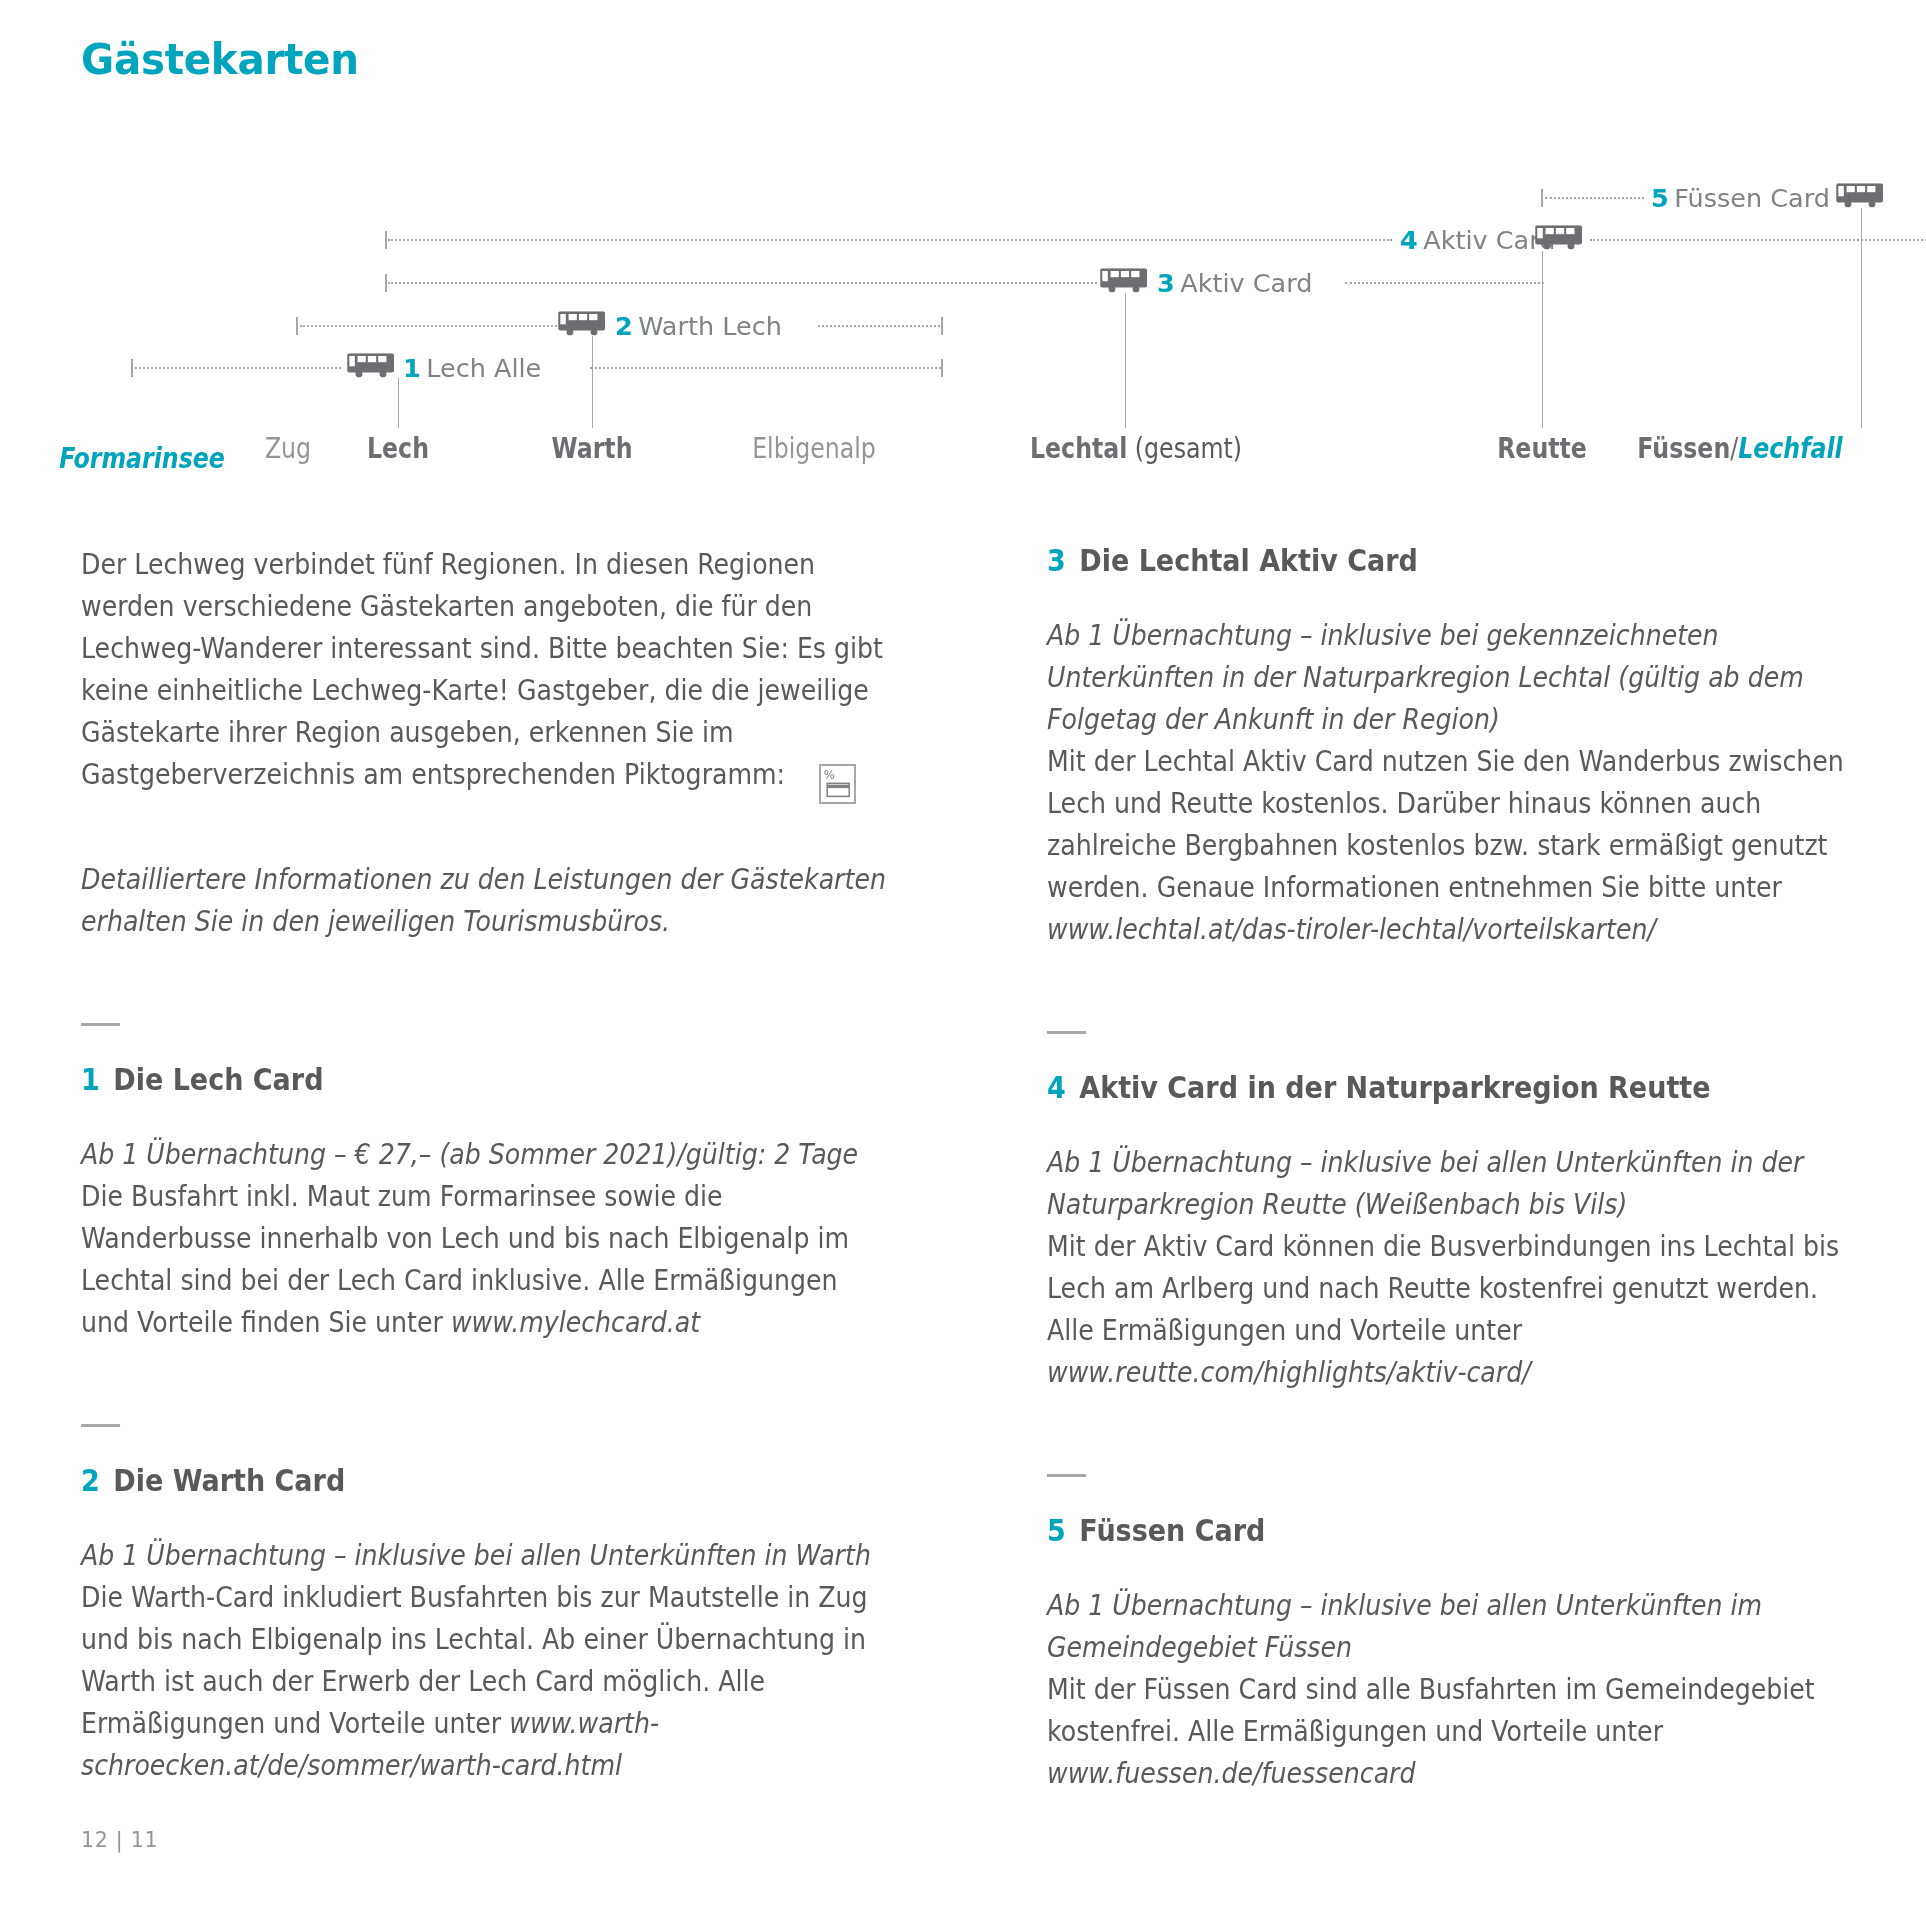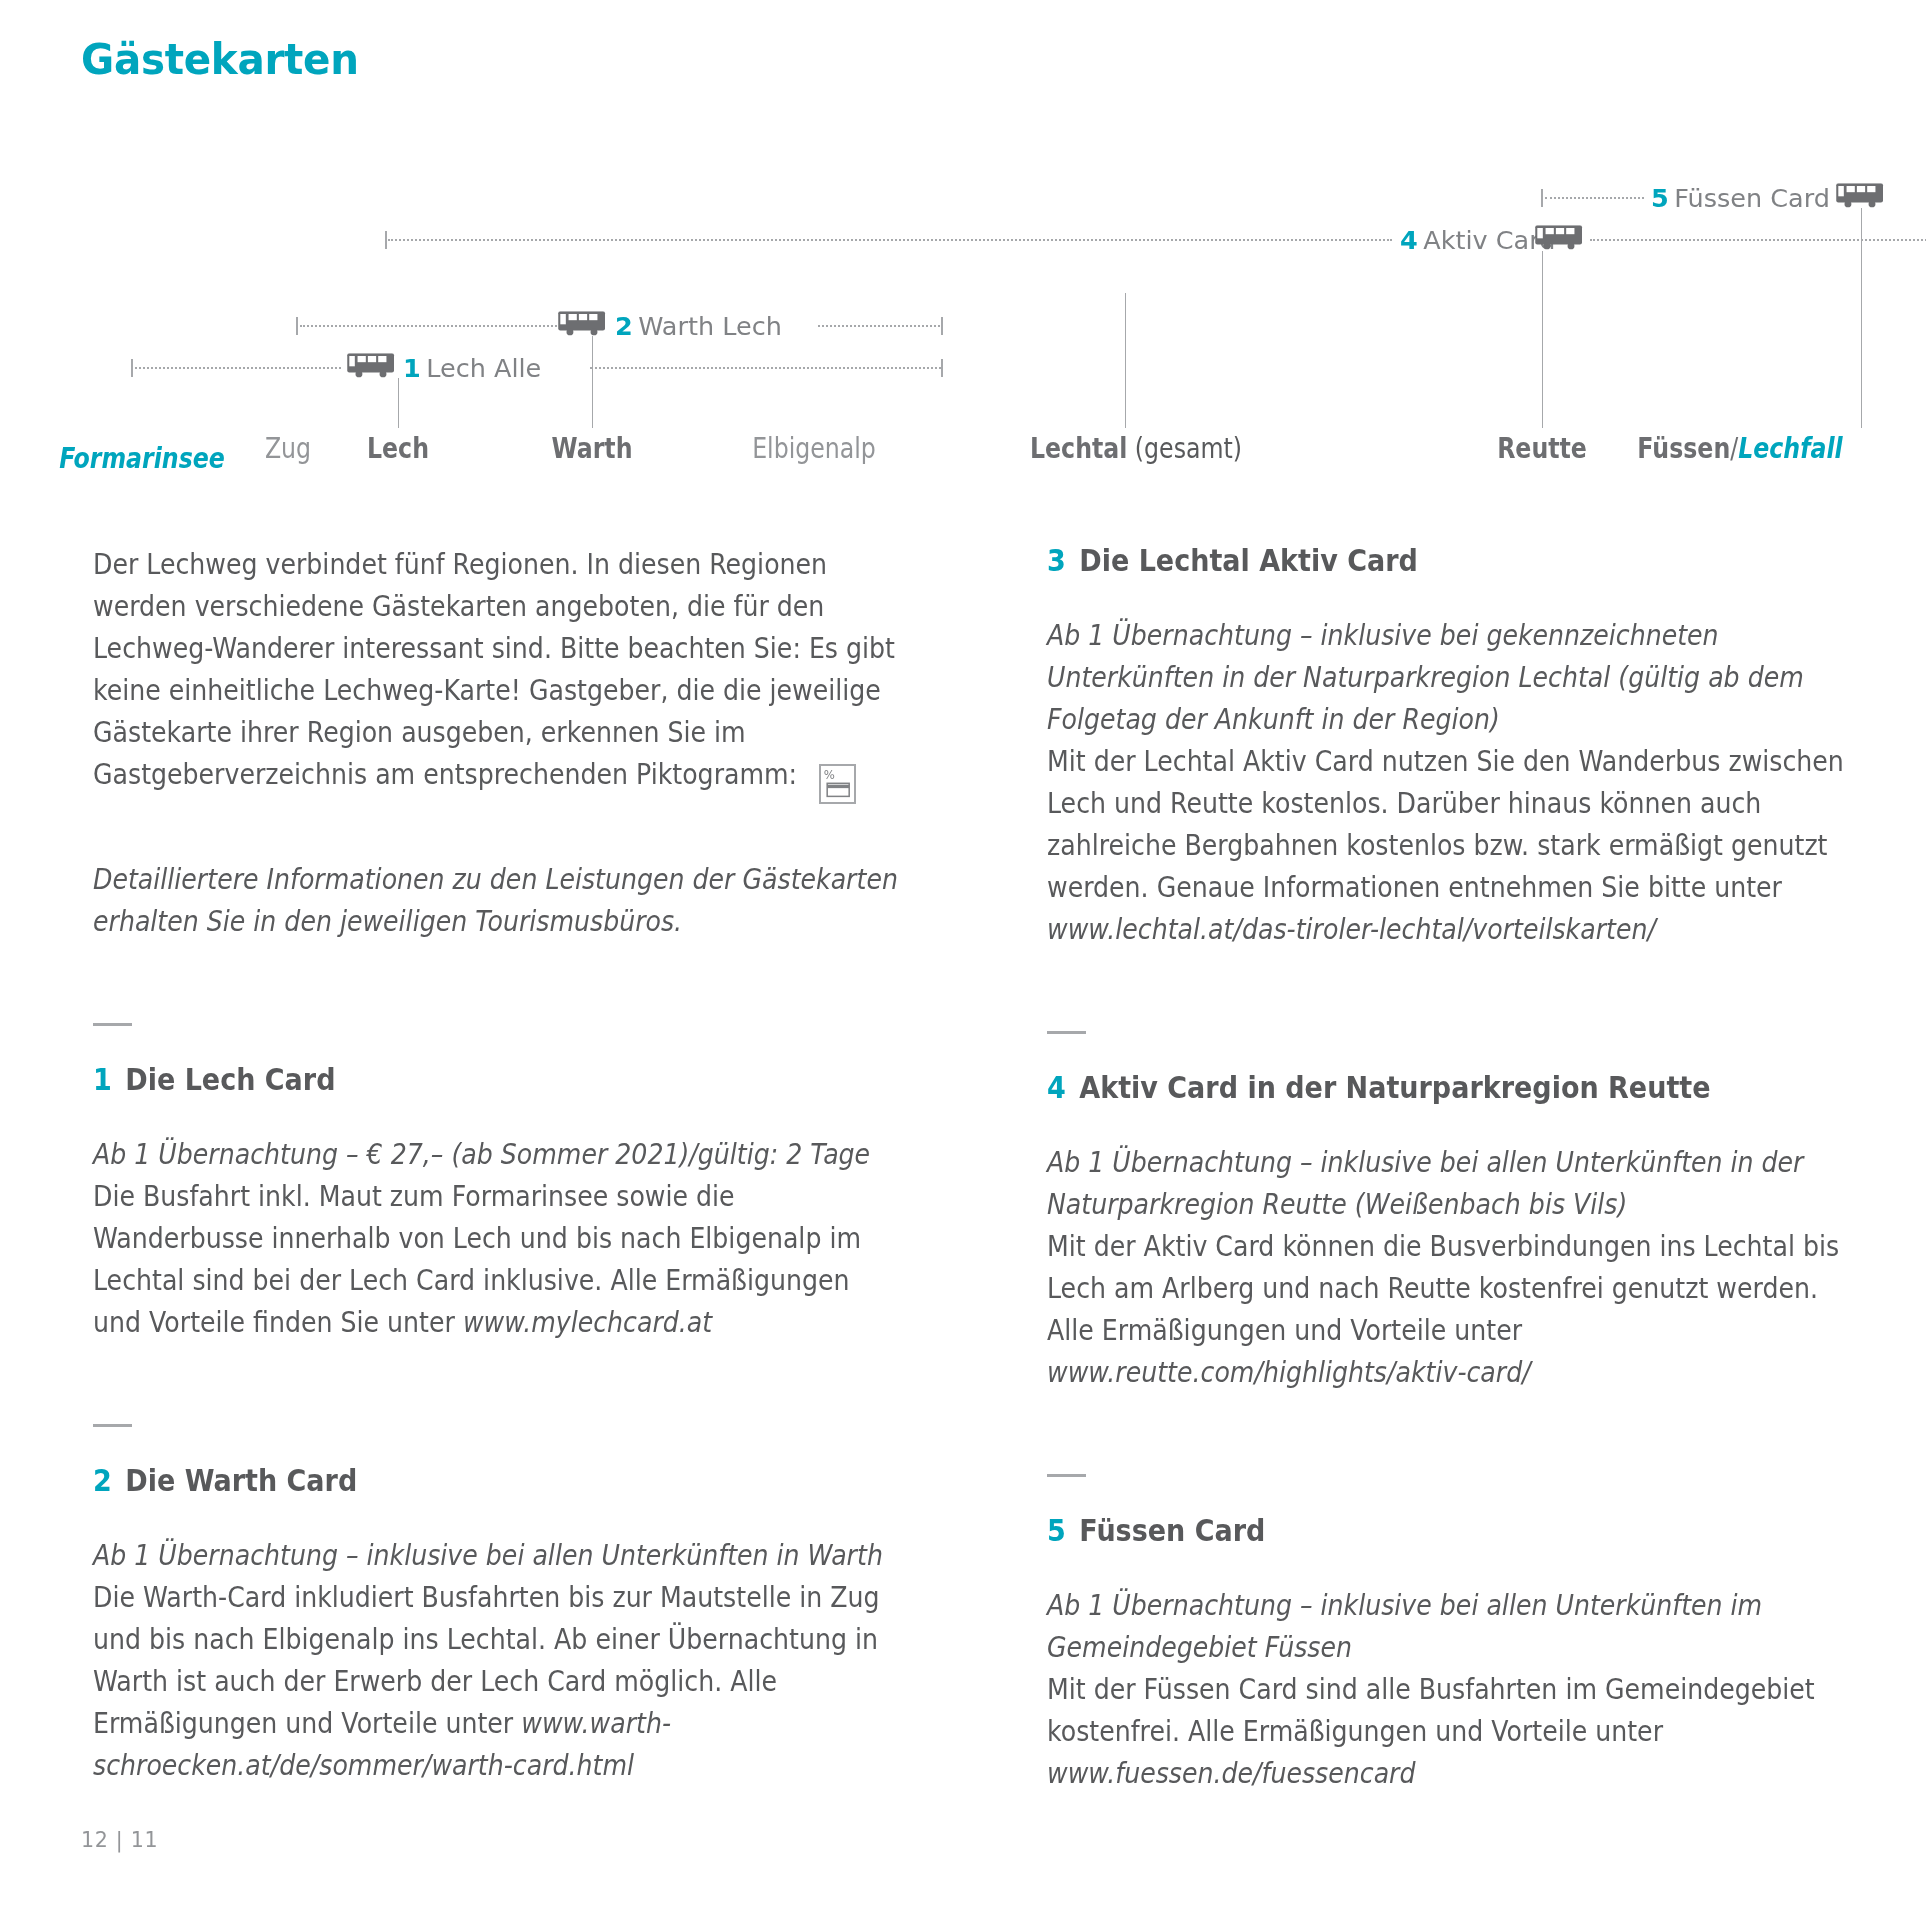--- a/index.html
+++ b/index.html
@@ -104,21 +104,21 @@
   .place-fuessen .grey-bold { color: #6d6e71; font-weight: bold; }
   .place-fuessen .slash { color: #6d6e71; }
   .place-fuessen .accent { color: #00a5bd; font-style: italic; font-weight: bold; }
 
   
   .column {
     position: absolute;
     top: 543px;
     width: 812px;
   }
-  #col-left  { left: 81px; margin-left: 12px; }
+  #col-left  { left: 81px; }
   #col-right { left: 1047px; }
 
   p.body {
     margin: 0;
     font-size: 29px;
     line-height: 42px;
     color: #58595b;
     font-family: "DejaVu Sans", sans-serif;
     transform: scaleX(0.87);
     transform-origin: left top;
@@ -217,20 +217,39 @@
         <rect x="15" y="4" width="12" height="9" fill="#ffffff"></rect>
         <rect x="30" y="4" width="12" height="9" fill="#ffffff"></rect>
         <rect x="45" y="4" width="12" height="9" fill="#ffffff"></rect>
         <circle cx="17" cy="30" r="5" fill="#6d6e71"></circle>
         <circle cx="52" cy="30" r="5" fill="#6d6e71"></circle>
       </svg>
     </div>
     <div class="leader" style="left:1205px; width:688px;"></div>
   </div>
 
+  <div class="route-row" style="left:385px; top:84px; width:1541px;">
+    <div class="endcap" style="left:0px;"></div>
+    <div class="leader" style="left:3.4px; width:709px;"></div>
+    <div class="bus-icon" style="left:715px;">
+      <svg width="50" height="27.5" viewBox="0 0 72 40" xmlns="http://www.w3.org/2000/svg">
+        <rect x="0" y="0" width="68" height="28" rx="3" fill="#6d6e71"></rect>
+        <rect x="3" y="4" width="8" height="15" fill="#ffffff"></rect>
+        <rect x="15" y="4" width="12" height="9" fill="#ffffff"></rect>
+        <rect x="30" y="4" width="12" height="9" fill="#ffffff"></rect>
+        <rect x="45" y="4" width="12" height="9" fill="#ffffff"></rect>
+        <circle cx="17" cy="30" r="5" fill="#6d6e71"></circle>
+        <circle cx="52" cy="30" r="5" fill="#6d6e71"></circle>
+      </svg>
+    </div>
+    <div class="row-label" style="left:772px;">
+      <span class="row-num">3</span><span>Aktiv Card</span>
+    </div>
+    <div class="leader" style="left:960px; width:199px;"></div>
+  </div>
 
   <div class="route-row" style="left:275px; top:127px; width:688px;">
     <div class="endcap" style="left:20.6px;"></div>
     <div class="leader" style="left:25px; width:261px;"></div>
     <div class="bus-icon" style="left:283px;">
       <svg width="50" height="27.5" viewBox="0 0 72 40" xmlns="http://www.w3.org/2000/svg">
         <rect x="0" y="0" width="68" height="28" rx="3" fill="#6d6e71"></rect>
         <rect x="3" y="4" width="8" height="15" fill="#ffffff"></rect>
         <rect x="15" y="4" width="12" height="9" fill="#ffffff"></rect>
         <rect x="30" y="4" width="12" height="9" fill="#ffffff"></rect>

